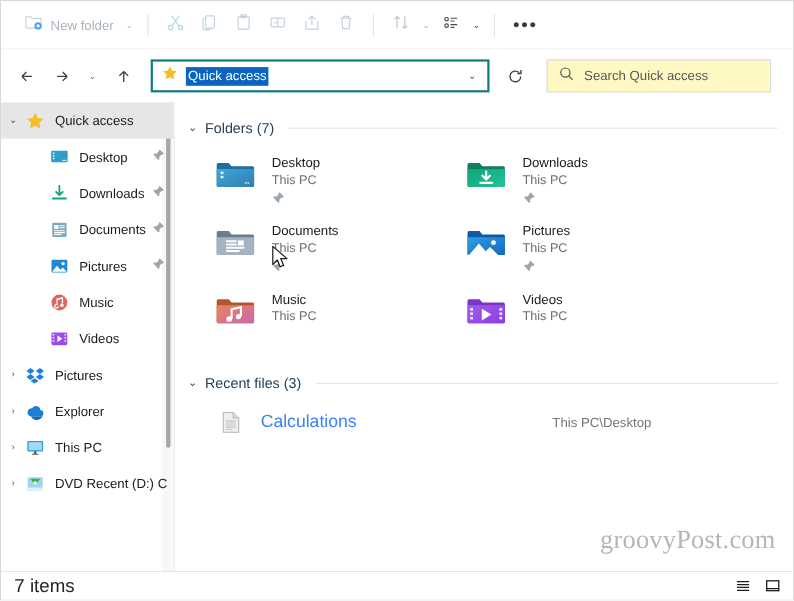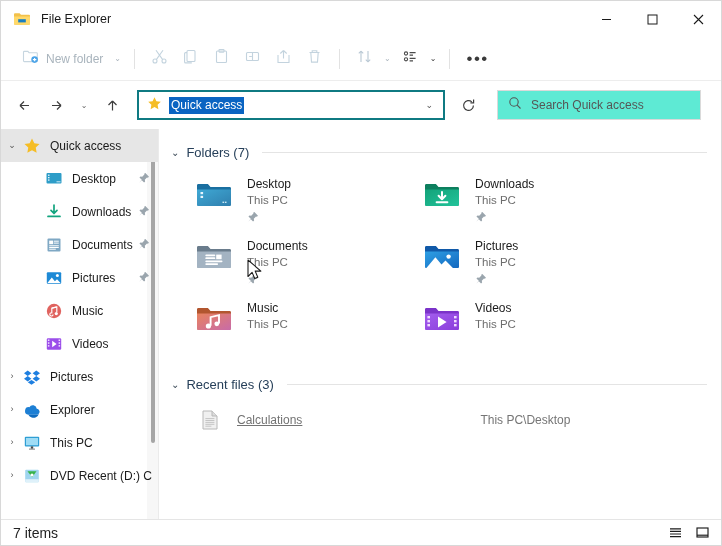--- a/index.html
+++ b/index.html
@@ -83,21 +83,21 @@
   #addr-chevron { margin-left: auto; font-size: 9px; color: #555; padding: 0 4px; }
 
   #refresh-btn {
     width: 30px; height: 30px; margin-left: 6px; border-radius: 4px;
     display: flex; align-items: center; justify-content: center;
     color: #3d3d3d;
   }
 
   #searchbox {
     width: 204px; height: 30px; margin-left: 12px;
-    border: 1px solid #dadada; background: #5eead4;
+    border: 1px solid #dadada; background: #fef9c3;
     display: flex; align-items: center; padding: 0 10px; gap: 9px;
   }
   #search-ph { font-size: 12px; color: #565656; }
 
   
   #body { flex: 1 1 auto; display: flex; min-height: 0; position: relative; }
 
   
   #sidebar {
     width: 158px; flex: 0 0 158px;
@@ -155,76 +155,49 @@
   .tile-meta { padding-top: 1px; }
   .tile-name { font-size: 12px; color: #1b1b1b; line-height: 16px; }
   .tile-sub { font-size: 11.5px; color: #6d6d6d; line-height: 16px; }
   .tile-pin { margin-top: 1px; }
 
   .file-row {
     display: flex; align-items: center;
     height: 34px; padding-left: 28px; margin-top: 6px;
   }
   .file-icon { width: 22px; height: 22px; flex: 0 0 22px; margin-right: 16px; }
-  .file-name { font-size: 12px; color: #737373; text-decoration: underline; }
+  .file-name { font-size: 16px; color: #3b82f6; }
   .file-path { font-size: 12px; color: #757575; margin-left: 178px; text-align: center; }
 
   #watermark {
     position: absolute; right: 16px; bottom: 14px;
     font-family: "Liberation Serif", serif;
     font-size: 24px; color: #b6b6b6; letter-spacing: 0.2px;
     pointer-events: none; user-select: none;
   }
 
   
   #statusbar {
     height: 26px; flex: 0 0 26px;
     display: flex; align-items: center;
     border-top: 1px solid #e5e5e5;
     background: #ffffff;
     padding: 0 10px 0 12px;
   }
-  #status-text { font-size: 14px; color: #232323; }
+  #status-text { font-size: 17px; color: #232323; }
   #view-toggles { margin-left: auto; display: flex; gap: 9px; align-items: center; }
   .vtog { width: 18px; height: 18px; display: flex; align-items: center; justify-content: center; }
 
   #cursor { position: absolute; left: 246px; top: 130px; pointer-events: none; }
 </style>
 </head>
 <body>
 
 <div id="window">
 
-  <div id="titlebar">
-    <span id="title-icon">
-      <svg viewBox="0 0 18 18" width="18" height="18">
-        <path d="M1 4.2a1 1 0 0 1 1-1h4.6l1.4 1.6H16a1 1 0 0 1 1 1v8a1 1 0 0 1-1 1H2a1 1 0 0 1-1-1z" fill="#f2c14b"></path>
-        <path d="M1 6.4h16v7.4a1 1 0 0 1-1 1H2a1 1 0 0 1-1-1z" fill="#ffd96b"></path>
-        <rect x="5.2" y="9.2" width="7.6" height="3.2" fill="#1a7fc1"></rect>
-      </svg>
-    </span>
-    <span id="title-text">File Explorer</span>
-    <div id="win-controls">
-      <div class="wc">
-        <svg width="11" height="11" viewBox="0 0 11 11">
-            <path d="M1 5.5h9" stroke="#1b1b1b" stroke-width="1"></path>
-          </svg>
-      </div>
-      <div class="wc">
-        <svg width="11" height="11" viewBox="0 0 11 11">
-            <rect x="1" y="1" width="9" height="9" fill="none" stroke="#1b1b1b" stroke-width="1"></rect>
-          </svg>
-      </div>
-      <div class="wc close">
-        <svg width="11" height="11" viewBox="0 0 11 11">
-            <path d="M1 1l9 9M10 1l-9 9" stroke="currentColor" stroke-width="1.1"></path>
-          </svg>
-      </div>
-    </div>
-  </div>
 
   <div id="toolbar">
     <div class="tb-btn">
       <span>
         <svg width="17" height="17" viewBox="0 0 17 17">
           <path d="M1.5 4.2a.8.8 0 0 1 .8-.8h3.6l1.1 1.3h7.5a.8.8 0 0 1 .8.8v7.3a.8.8 0 0 1-.8.8H2.3a.8.8 0 0 1-.8-.8z" fill="none" stroke="#c7d6e0" stroke-width="1.1"></path>
           <circle cx="12.6" cy="11.6" r="3.3" fill="#4aa3e8"></circle>
           <path d="M12.6 9.9v3.4M10.9 11.6h3.4" stroke="#fff" stroke-width="1.1"></path>
         </svg>
       </span>
@@ -649,20 +622,21 @@
             <span class="file-icon"><svg width="22" height="22" viewBox="0 0 22 22">
                 <path d="M4 2h9l5 5v13H4z" fill="#f0f0f0" stroke="#b8b8b8" stroke-width="1"></path>
                 <path d="M13 2v5h5" fill="#dcdcdc" stroke="#b8b8b8" stroke-width="1"></path>
                 <path d="M6.4 9.6h9M6.4 11.5h9M6.4 13.4h9M6.4 15.3h9M6.4 17.2h6" stroke="#c4c4c4" stroke-width="1"></path>
               </svg></span>
             <span class="file-name">Calculations</span>
             <span class="file-path">This PC\Desktop</span>
           </div>
         </div>
 
+      <div id="watermark">groovyPost.com</div>
     </div>
 
     <svg id="cursor" width="17" height="24" viewBox="0 0 17 24">
       <path d="M1 1l0 16.5 4.1-4.1 2.6 6.1 3.1-1.3-2.6-6.1 5.7 0z" fill="#ffffff" stroke="#1b1b1b" stroke-width="1.1" stroke-linejoin="round"></path>
     </svg>
   </div>
 
   <div id="statusbar">
     <span id="status-text">7 items</span>
     <div id="view-toggles">

